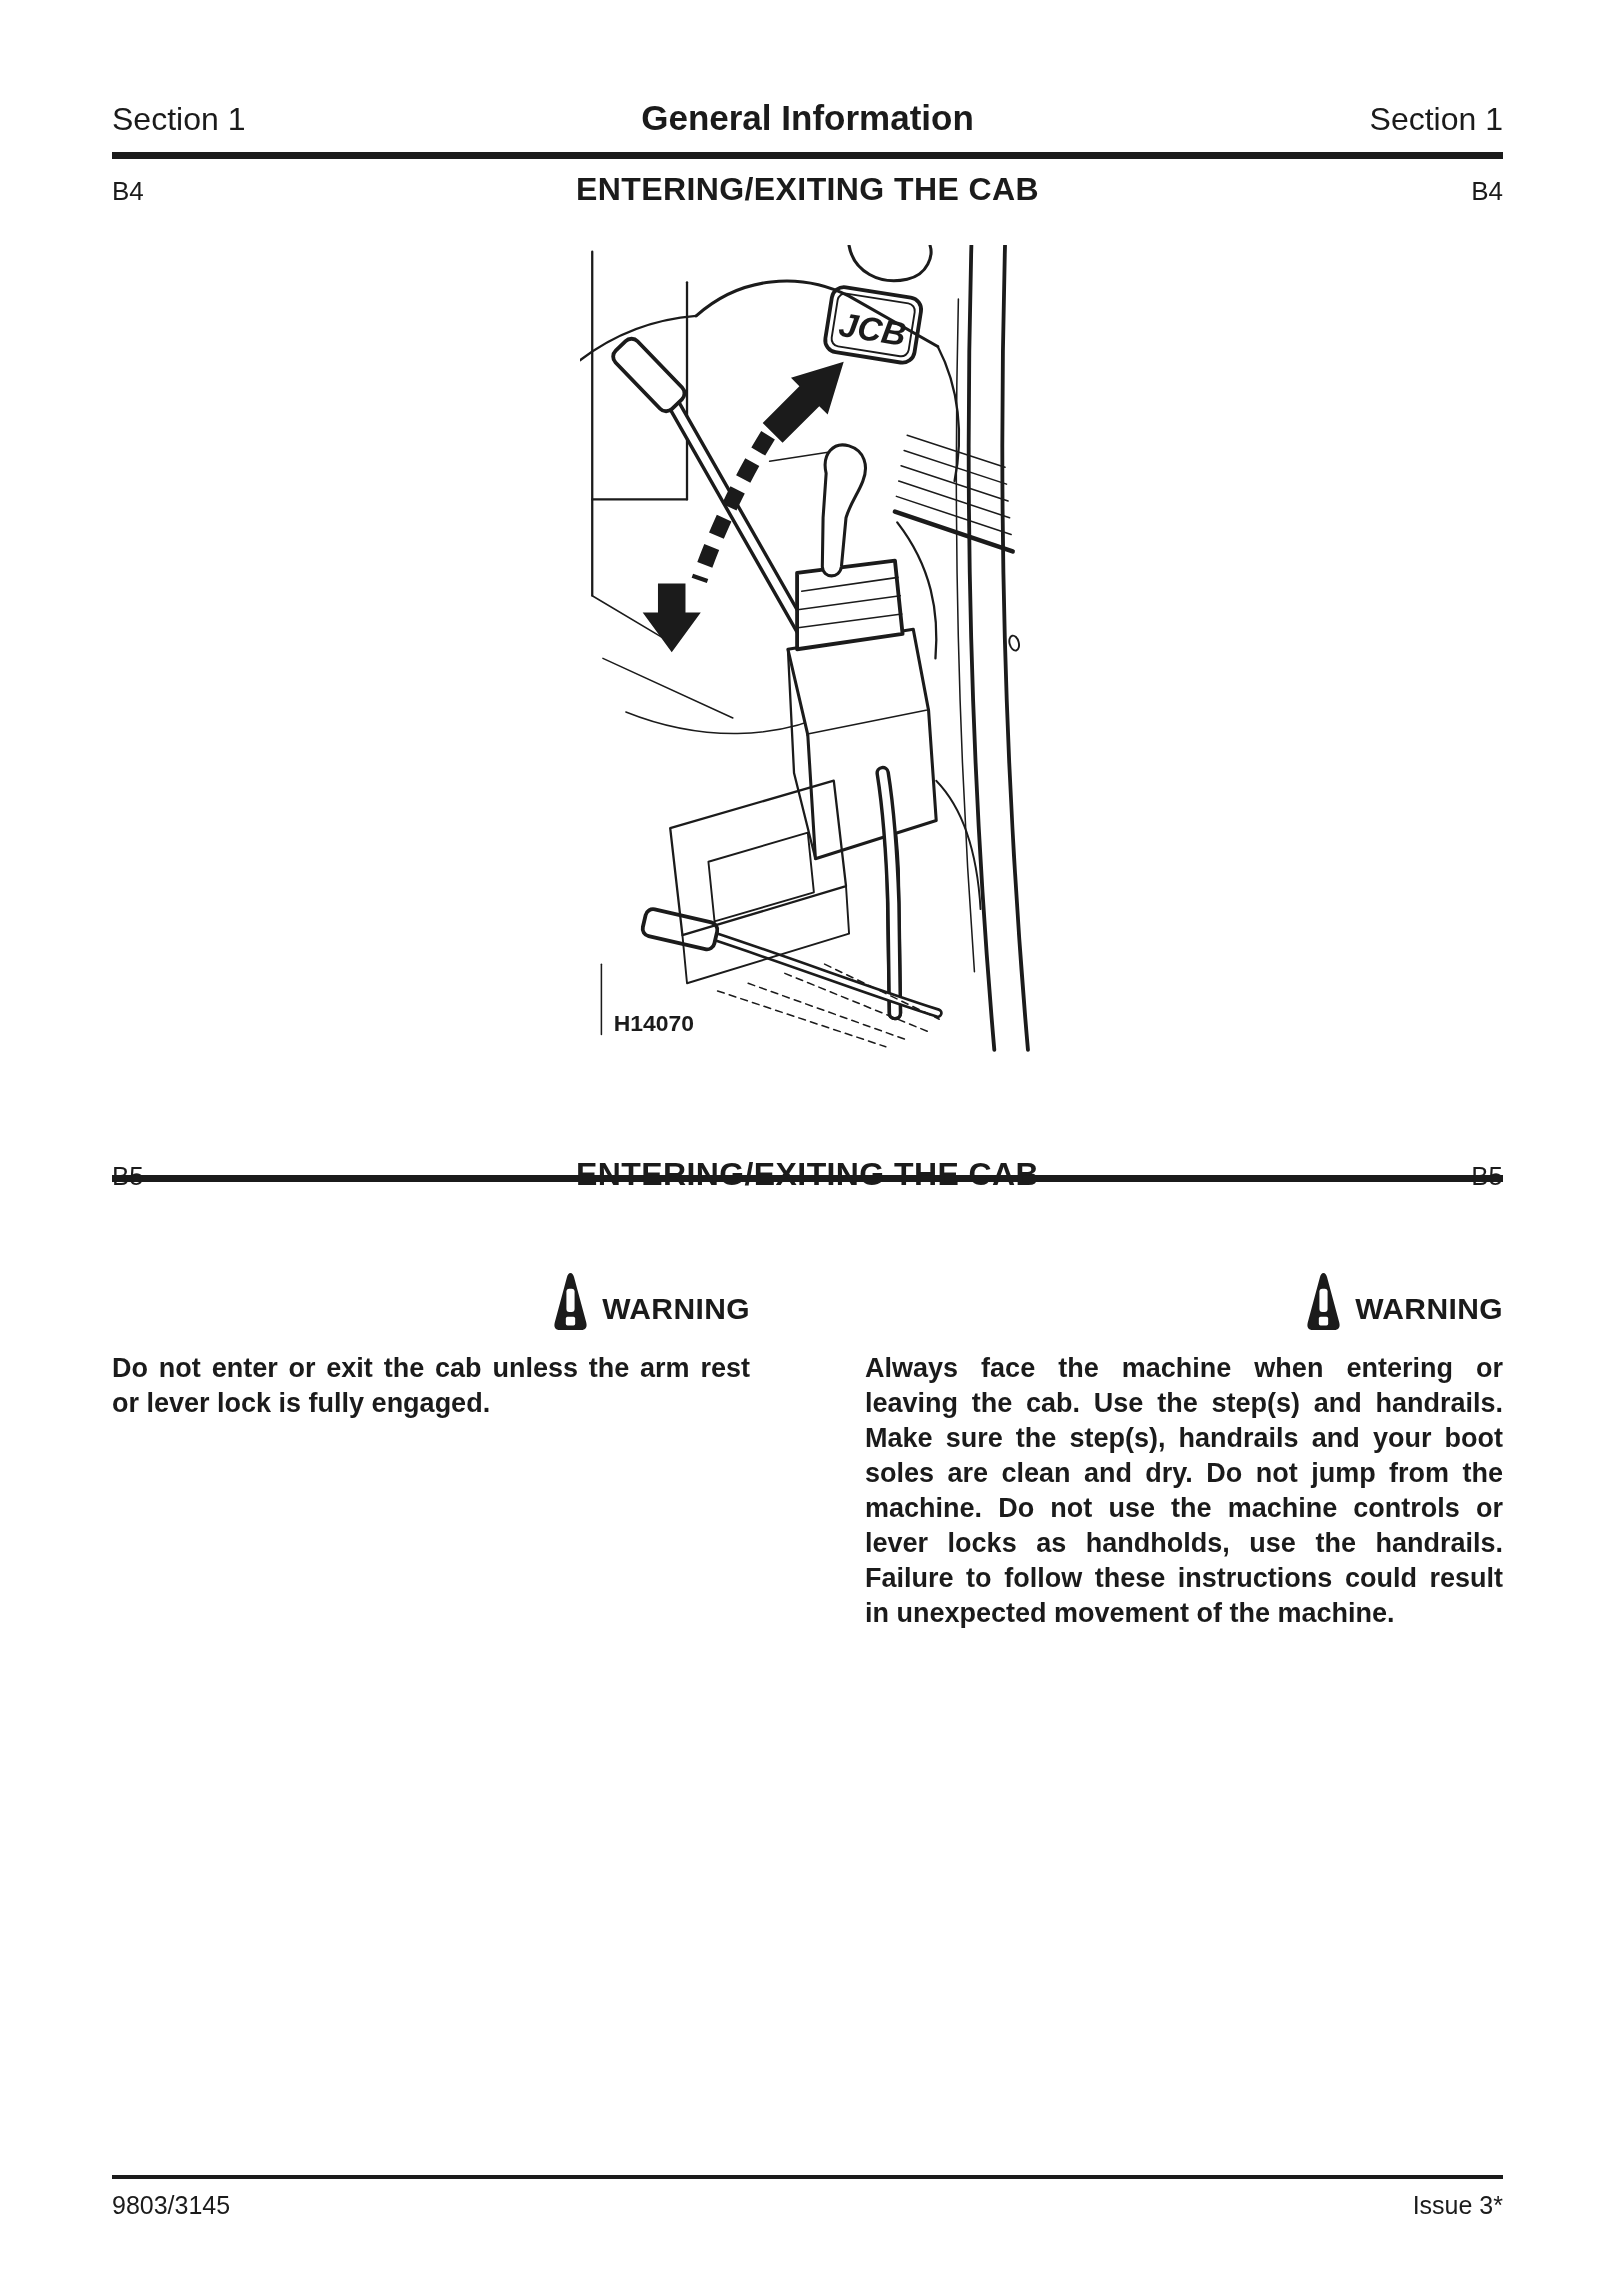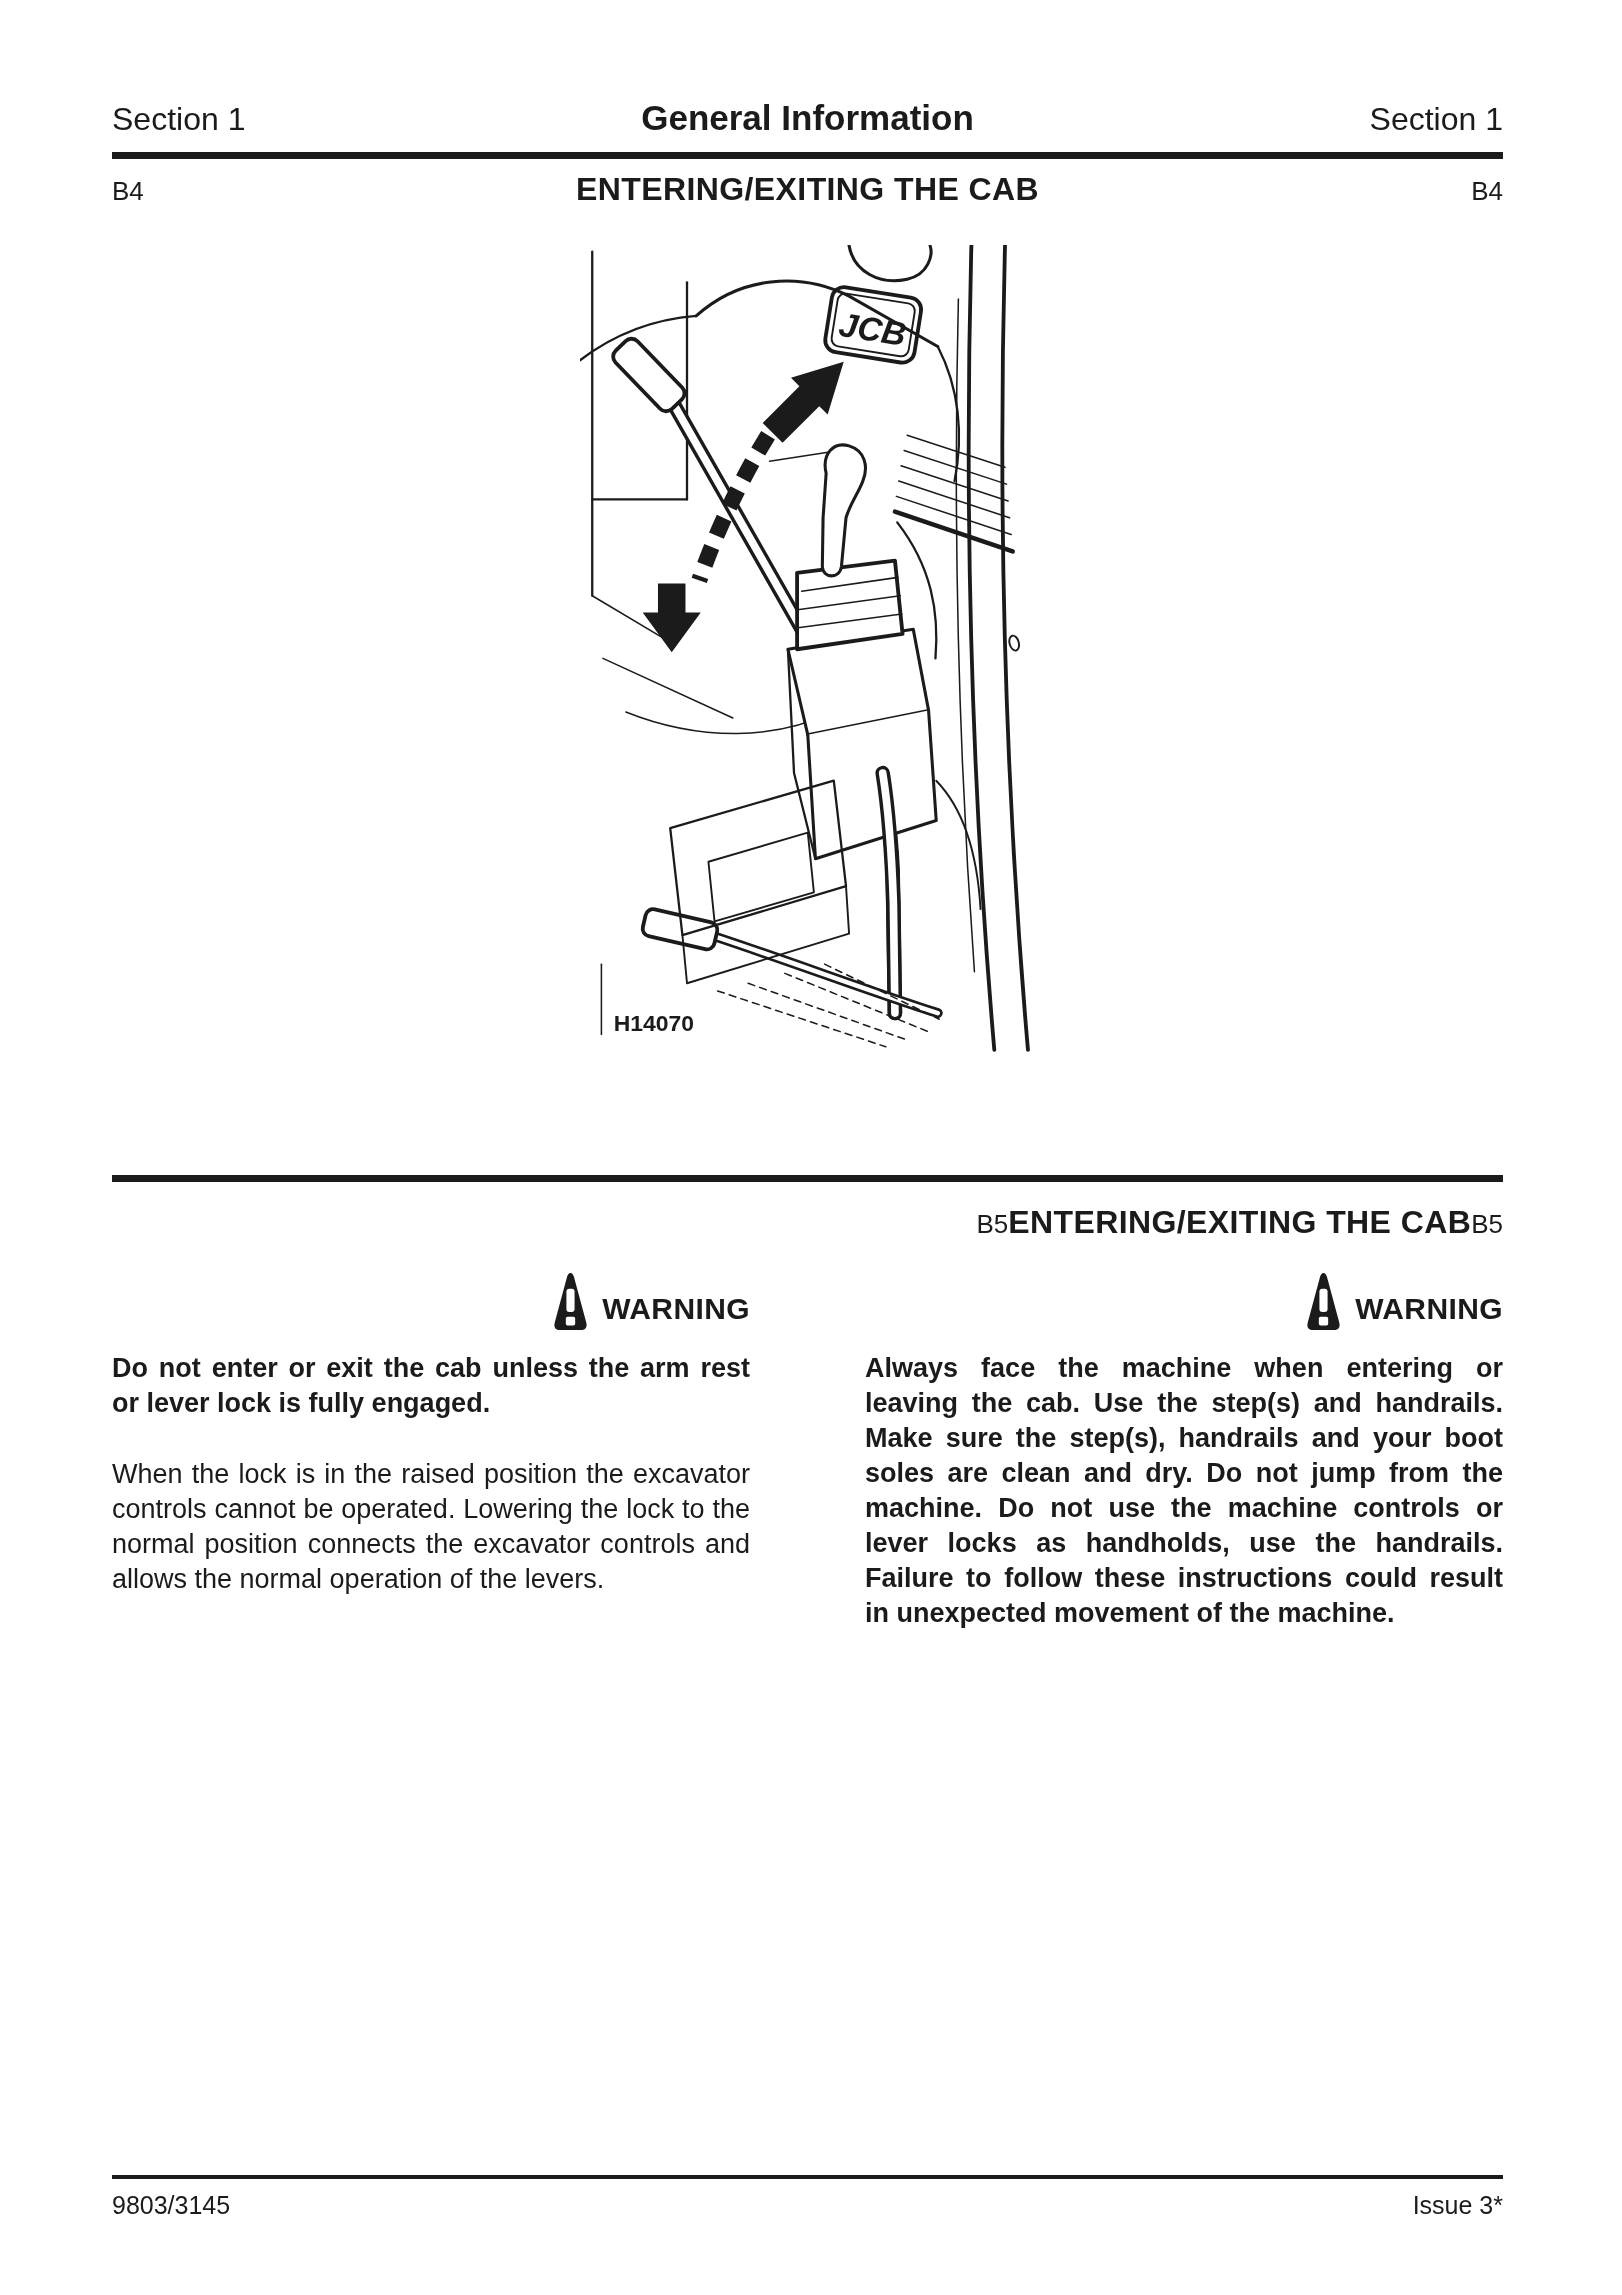--- a/index.html
+++ b/index.html
@@ -141,39 +141,38 @@
 
       <g>
         <path d="M28,940 L28,1032" stroke-width="2"></path>
         <text x="44" y="1028" font-size="30" font-weight="bold">H14070</text>
       </g>
     </svg>
   </div>
 
   <div class="abs cx rule" style="top:1175px;height:6.9px;"></div>
 
-  <div class="abs cx row" style="top:1204px;justify-content:flex-end;">
+  <div class="abs cx row" style="top:1156px;">
     <span class="sub-side">B5</span>
     <span class="sub-title">ENTERING/EXITING THE CAB</span>
     <span class="sub-side">B5</span>
   </div>
 
   <div class="abs cx cols" style="top:1269px;">
 
     <div class="col">
       <div class="warn-head">
         <svg width="35" height="63" viewBox="0 0 60 104">
           <path d="M30,3 C33,3 35,6 36,10 L57,88 C59,96 56,101 48,101 L12,101 C4,101 1,96 3,88 L24,10 C25,6 27,3 30,3 Z" fill="#1b1b1b"></path>
           <rect x="23" y="30" width="14" height="40" rx="5" fill="#ffffff"></rect>
           <rect x="22" y="78" width="16" height="15" rx="3" fill="#ffffff"></rect>
         </svg>
         <span class="warn-label">WARNING</span>
       </div>
       <p class="bold">Do not enter or exit the cab unless the arm rest or lever lock is fully engaged.</p>
-      <p>When the lock is in the raised position the excavator controls cannot be operated. Lowering the lock to the normal position connects the excavator controls and allows the normal operation of the levers.</p>
     </div>
 
     <div class="col">
       <div class="warn-head">
         <svg width="35" height="63" viewBox="0 0 60 104">
           <path d="M30,3 C33,3 35,6 36,10 L57,88 C59,96 56,101 48,101 L12,101 C4,101 1,96 3,88 L24,10 C25,6 27,3 30,3 Z" fill="#1b1b1b"></path>
           <rect x="23" y="30" width="14" height="40" rx="5" fill="#ffffff"></rect>
           <rect x="22" y="78" width="16" height="15" rx="3" fill="#ffffff"></rect>
         </svg>
         <span class="warn-label">WARNING</span>

